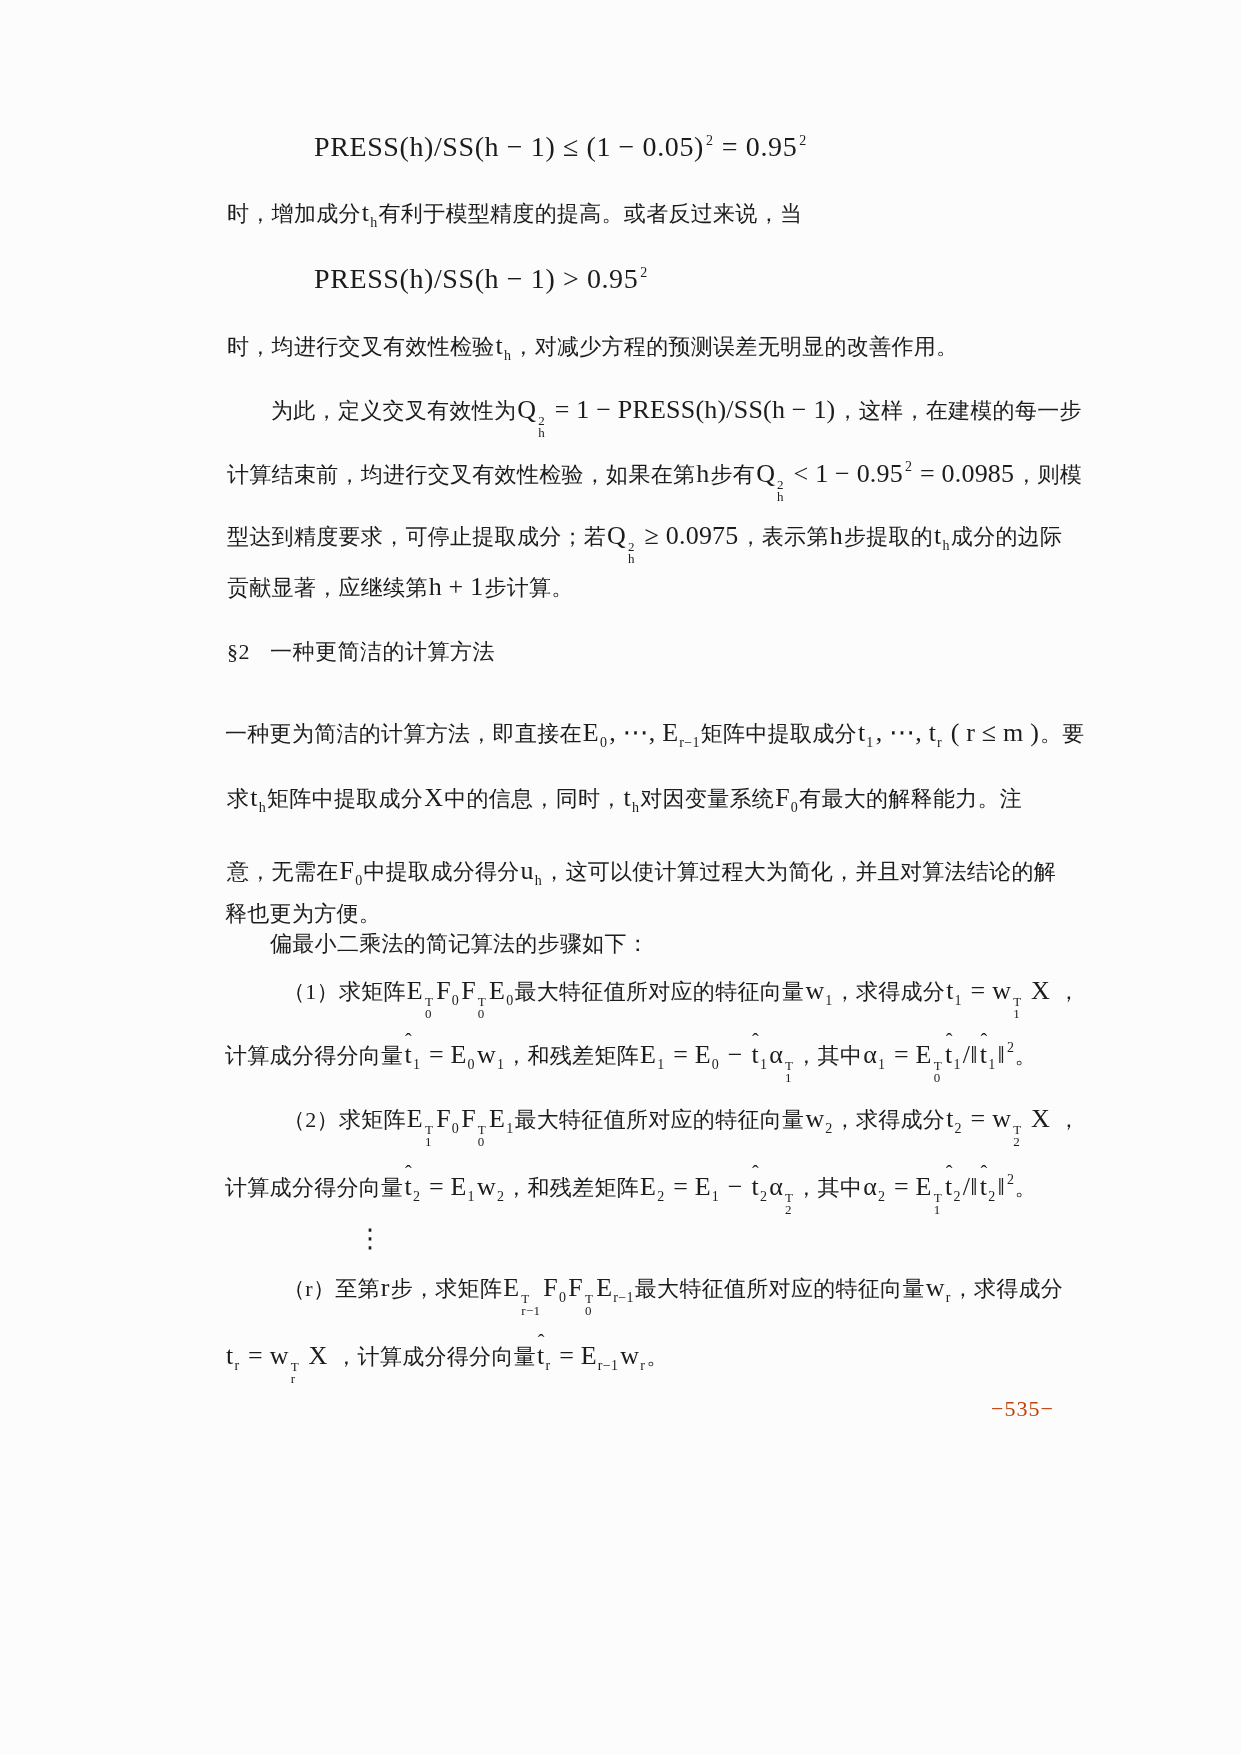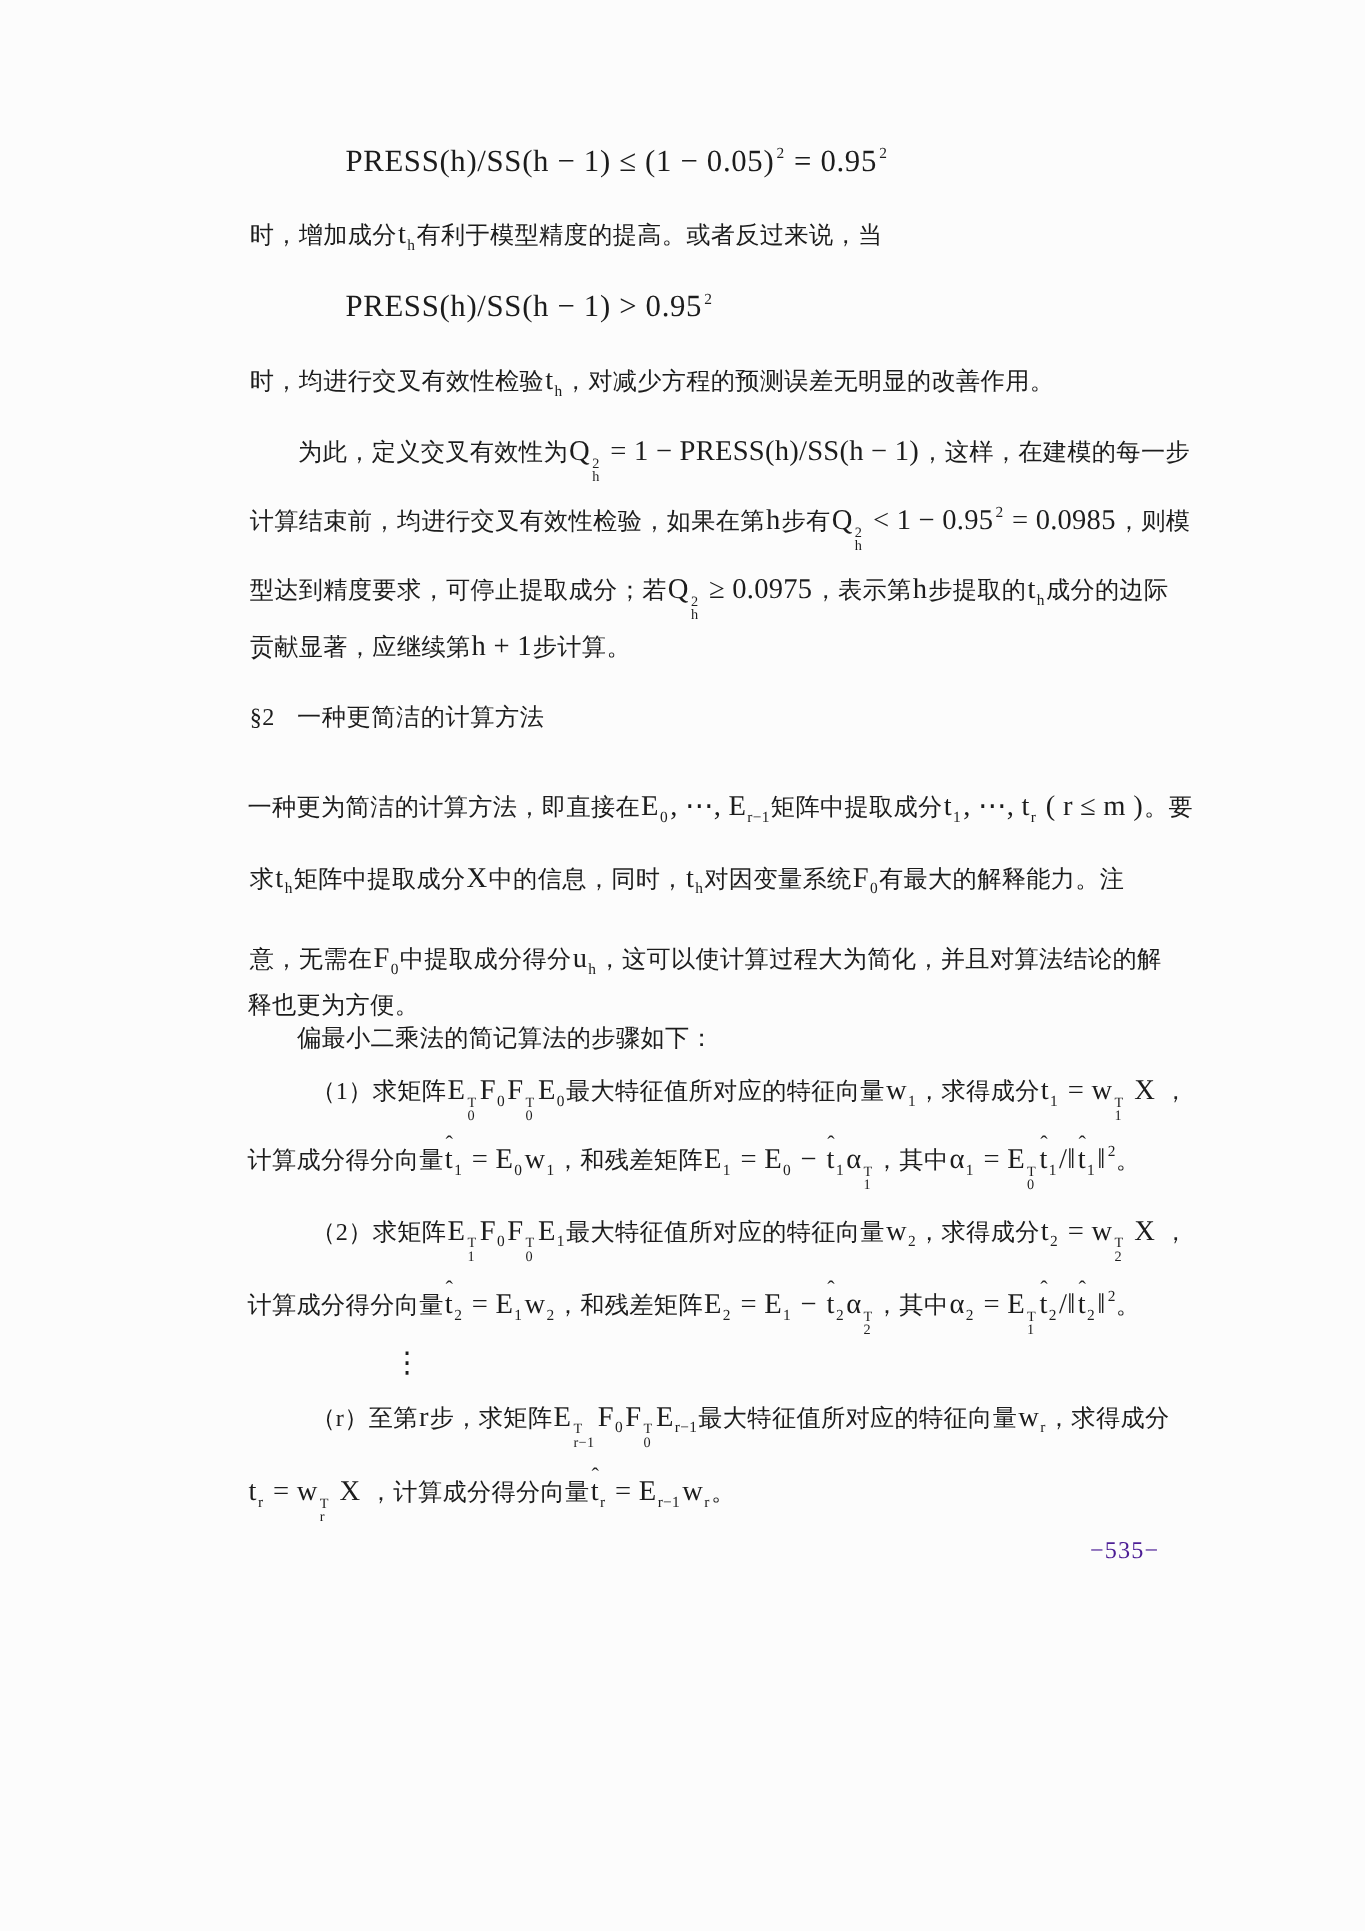--- a/index.html
+++ b/index.html
@@ -50,21 +50,21 @@
     font-size:26px; padding:0 1px;
   }
   .hat .hm{
     position:absolute; top:-0.52em; left:55%; transform:translateX(-50%);
     font-size:0.78em;
   }
   .gap{ display:inline-block; }
   #page-number{
     position:absolute; left:991px; top:1396px;
     font-family:"Liberation Serif","DejaVu Serif",serif;
-    font-size:22px; letter-spacing:1px; color:#4c1d95;
+    font-size:22px; letter-spacing:1px; color:#c2410c;
   }
 </style>
 </head>
 <body>
 
 <div id="page" style="background: rgb(252, 252, 252); color: rgb(28, 28, 28);">
   <div id="page-number">−535−</div>
 <div class="line formula" style="left: 313px; top: 133px;"><span class="m">PRESS(h)/SS(h − 1) ≤ (1 − 0.05)</span><span class="sp">2</span><span class="m"> = 0.95</span><span class="sp">2</span></div>
     <div class="line" style="left: 227px; top: 200px;"><span class="t">时，增加成分</span><span class="m">t</span><span class="sb">h</span><span class="t">有利于模型精度的提高。或者反过来说，当</span></div>
     <div class="line formula" style="left: 313px; top: 265px;"><span class="m">PRESS(h)/SS(h − 1) &gt; 0.95</span><span class="sp">2</span></div>

